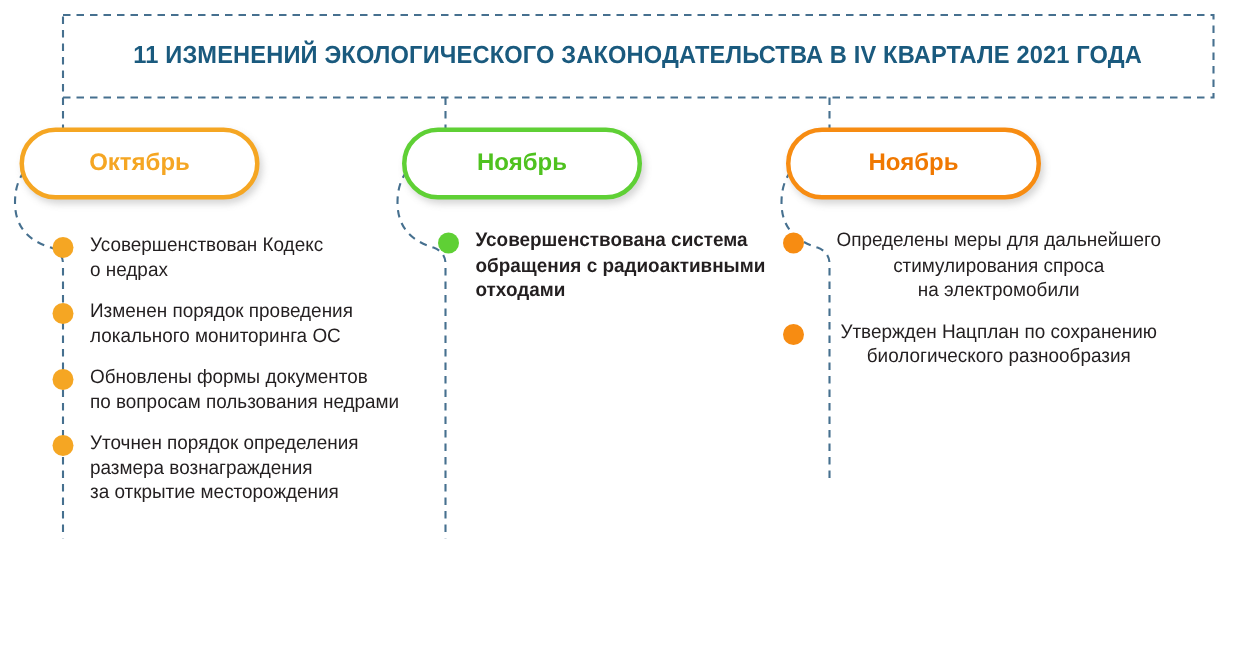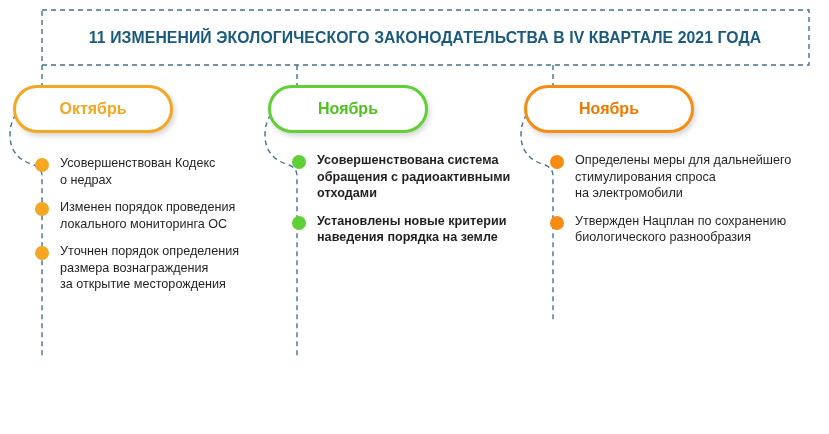--- a/index.html
+++ b/index.html
@@ -99,21 +99,21 @@
   }
   .pill-december .pill-label { color: #F07800; }
 
   
   .column {
     position: absolute;
     z-index: 2;
   }
   .col-october  { left: 35px;  top: 155px; width: 250px; }
   .col-november { left: 292px; top: 152px; width: 245px; font-weight: bold; }
-  .col-december { left: 550px; top: 152px; width: 270px; }
+  .col-december { left: 522px; top: 152px; width: 270px; text-align: center; }
 
   .bullet-item {
     position: relative;
     padding-left: 25px;
     margin-bottom: 11px;
   }
   .bullet-item:last-child { margin-bottom: 0; }
 
   .bullet-dot {
     position: absolute;
@@ -180,33 +180,33 @@
       <div class="bullet-item">
         <span class="bullet-dot"></span>
         <span class="bullet-text">Усовершенствован Кодекс<br>о недрах</span>
       </div>
       <div class="bullet-item">
         <span class="bullet-dot"></span>
         <span class="bullet-text">Изменен порядок проведения<br>локального мониторинга ОС</span>
       </div>
       <div class="bullet-item">
         <span class="bullet-dot"></span>
+        <span class="bullet-text">Обновлены формы документов<br>по вопросам пользования недрами</span>
+      </div>
+      <div class="bullet-item">
+        <span class="bullet-dot"></span>
         <span class="bullet-text">Уточнен порядок определения<br>размера вознаграждения<br>за открытие месторождения</span>
       </div>
     </div>
 
   <div class="column col-november">
       <div class="bullet-item">
         <span class="bullet-dot"></span>
         <span class="bullet-text">Усовершенствована система<br>обращения с радиоактивными<br>отходами</span>
       </div>
-      <div class="bullet-item">
-        <span class="bullet-dot"></span>
-        <span class="bullet-text">Установлены новые критерии<br>наведения порядка на земле</span>
-      </div>
     </div>
 
   <div class="column col-december">
       <div class="bullet-item">
         <span class="bullet-dot"></span>
         <span class="bullet-text">Определены меры для дальнейшего<br>стимулирования спроса<br>на электромобили</span>
       </div>
       <div class="bullet-item">
         <span class="bullet-dot"></span>
         <span class="bullet-text">Утвержден Нацплан по сохранению<br>биологического разнообразия</span>

